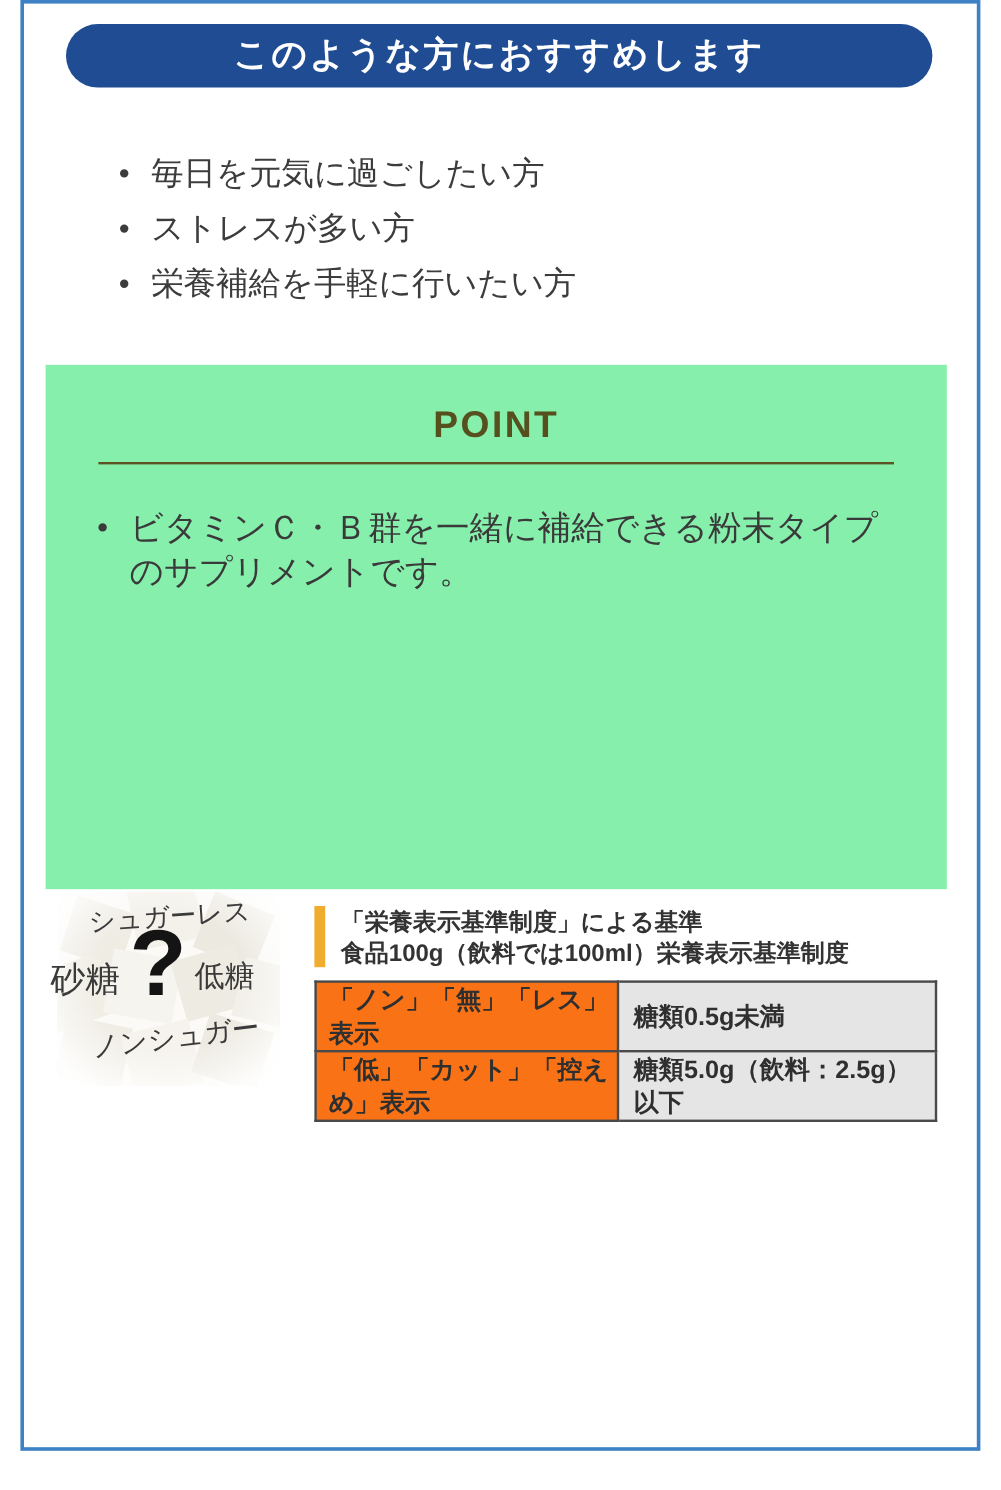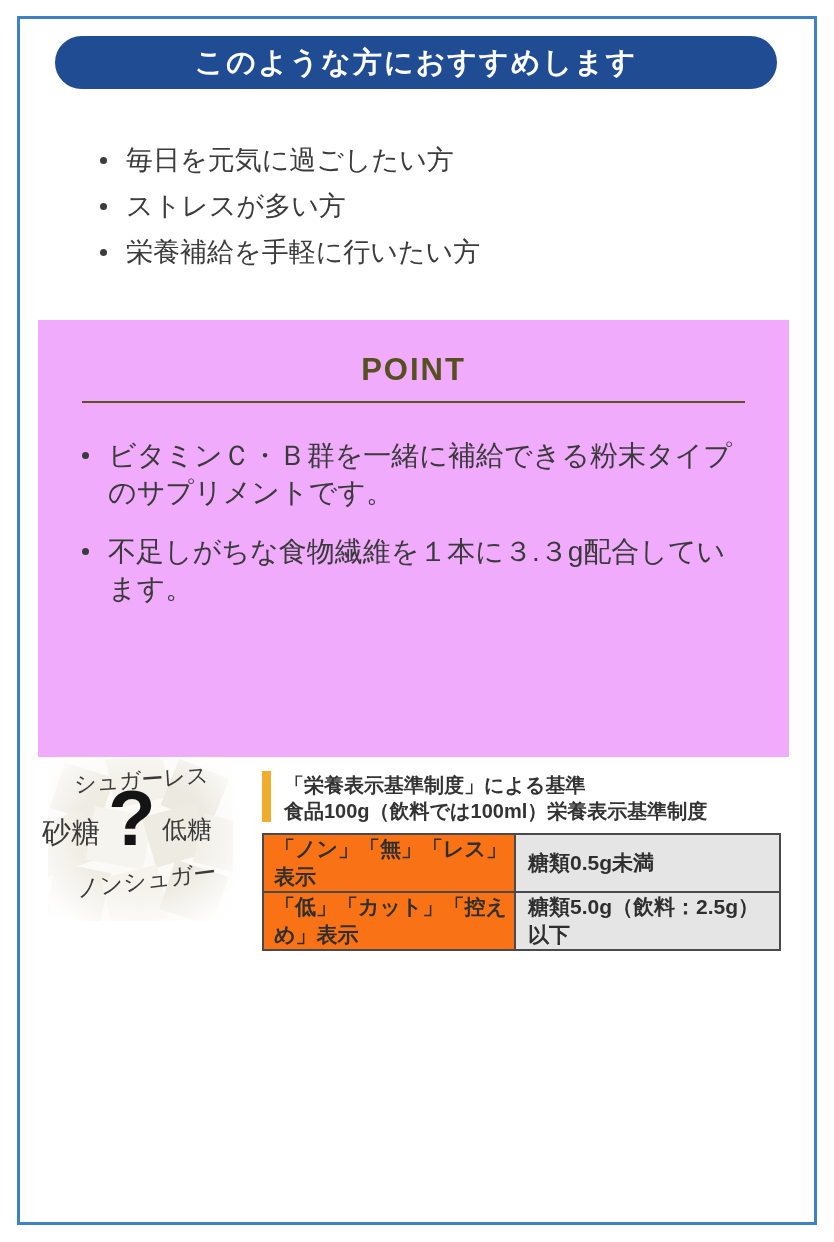--- a/index.html
+++ b/index.html
@@ -1,20 +1,20 @@
 <!DOCTYPE html>
 <html><head>
 <meta charset="utf-8">
 <style>
   * { margin: 0; padding: 0; box-sizing: border-box; }
   html, body { width: 834px; height: 1242px; background: #ffffff; }
   body { font-family: "Liberation Sans", sans-serif; position: relative; overflow: hidden; }
 
   .frame {
-    position: absolute; left: 17px; top: 16px; width: 800px; height: 1209px;
+    position: absolute; left: 17px; top: 0; width: 800px; height: 1209px;
     border: 3px solid #3E82C5; background: #ffffff;
   }
 
   
   .pill {
     margin: 17px 0 0 35px; width: 722px; height: 53px;
     background: #1F4C93; border-radius: 27px;
     color: #ffffff; font-size: 29px; font-weight: bold; letter-spacing: 2px;
     text-align: center; line-height: 53px;
   }
@@ -27,21 +27,21 @@
   }
   .dot {
     position: absolute; left: 0; width: 7px; height: 7px; border-radius: 50%;
     background: #3C3C3C; display: block;
   }
   .rec-list .dot { top: 20px; }
 
   
   .point-box {
     margin: 45px 0 0 18px; width: 751px; height: 437px;
-    background: #f0abfc; padding: 32px 44px 0 44px;
+    background: #86efac; padding: 32px 44px 0 44px;
   }
   .point-title {
     text-align: center; font-size: 31px; font-weight: bold;
     color: #564F1E; letter-spacing: 2px;
   }
   .point-rule { border: none; border-top: 2px solid #5C5423; margin-top: 13px; }
   .point-list { list-style: none; margin-top: 34px; }
   .point-list li {
     position: relative; padding-left: 26px; margin-bottom: 22px;
     font-size: 28px; line-height: 37px; color: #3A3A3A; max-width: 650px;
@@ -104,24 +104,20 @@
   </ul>
 
   <div class="point-box">
     <div class="point-title">POINT</div>
     <hr class="point-rule">
     <ul class="point-list">
       <li>
         <span class="dot"></span>
         <span>ビタミンＣ・Ｂ群を一緒に補給できる粉末タイプのサプリメントです。</span>
       </li>
-      <li>
-        <span class="dot"></span>
-        <span>不足しがちな食物繊維を１本に３.３g配合しています。</span>
-      </li>
     </ul>
   </div>
 
 
   <div class="figure-row">
 
     <div class="sugar-figure">
       <svg width="185" height="162" viewBox="0 0 185 162">
         <defs>
           <clipPath id="rc">

